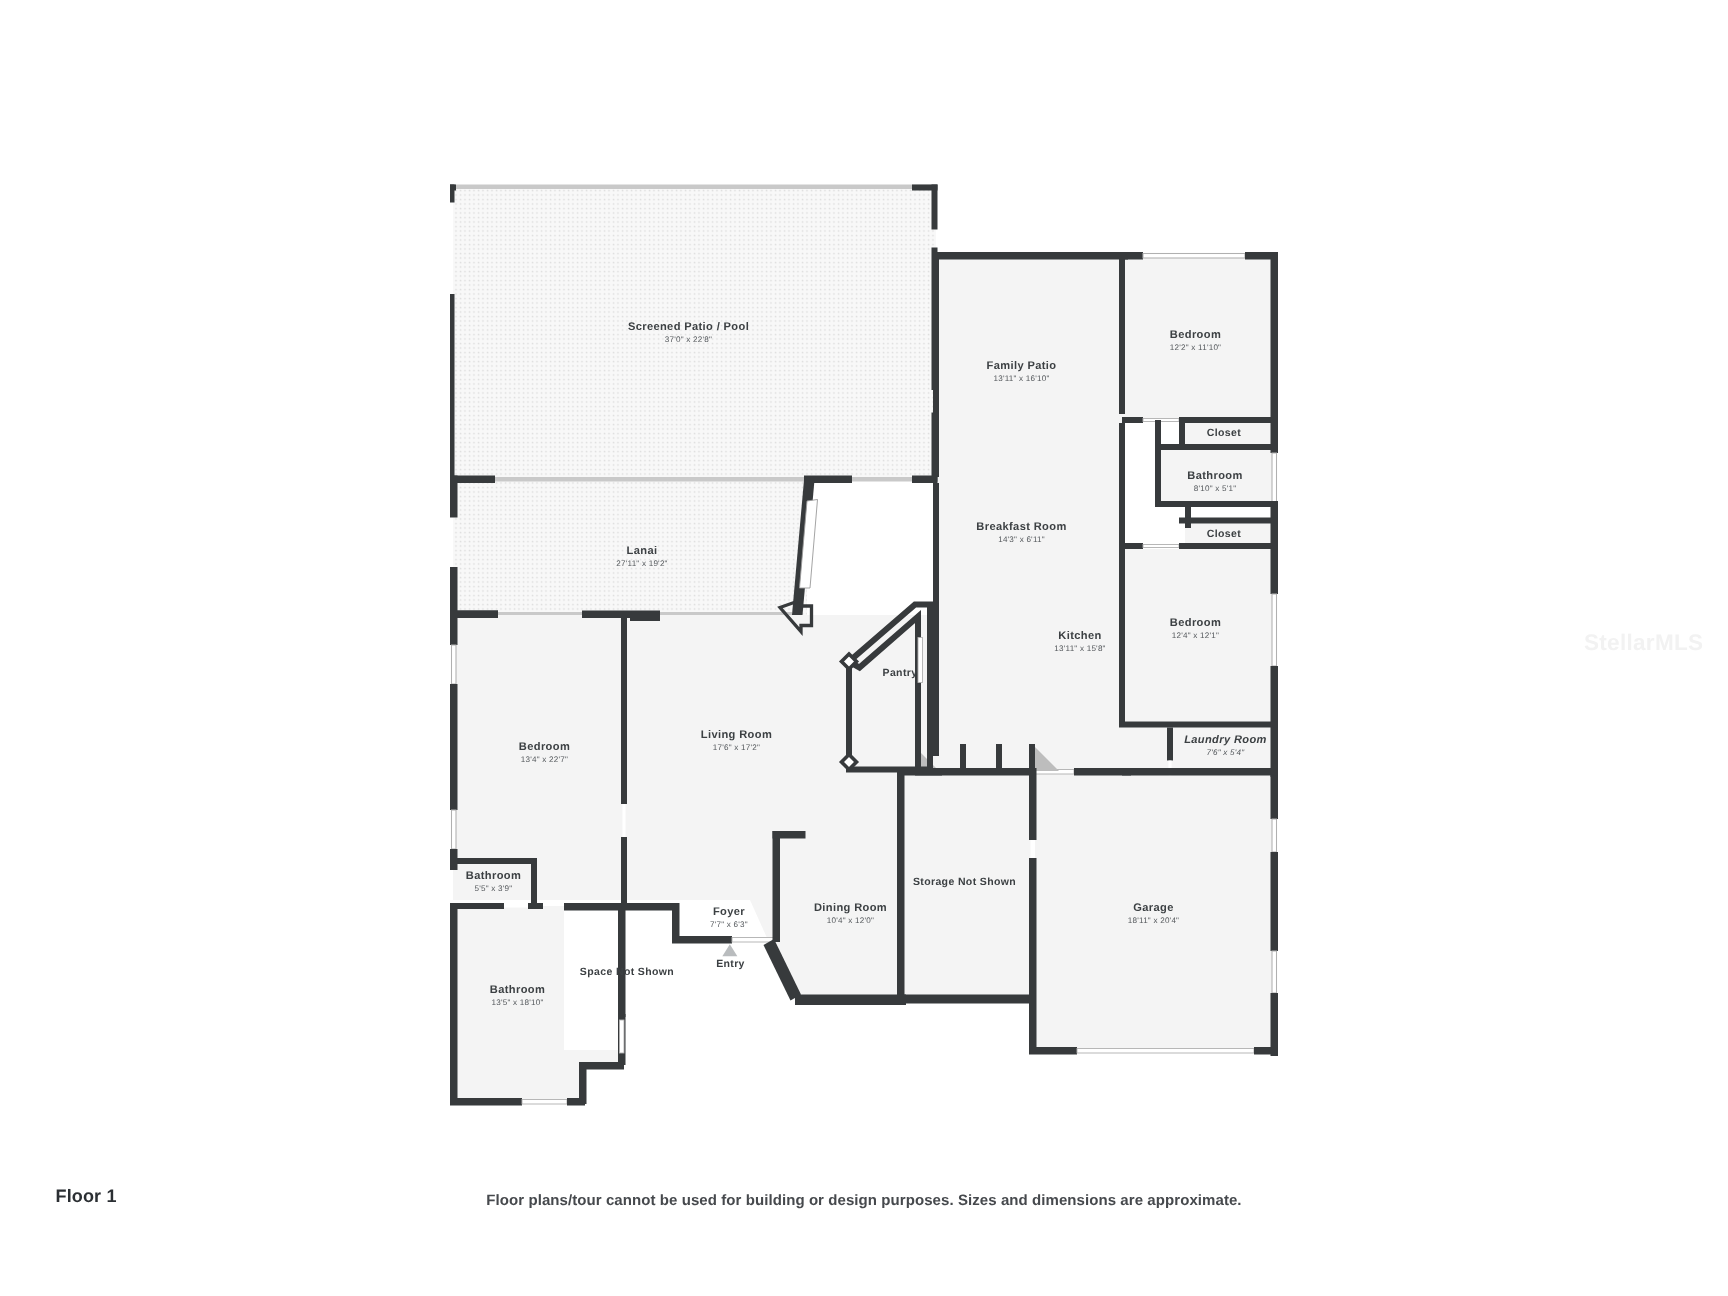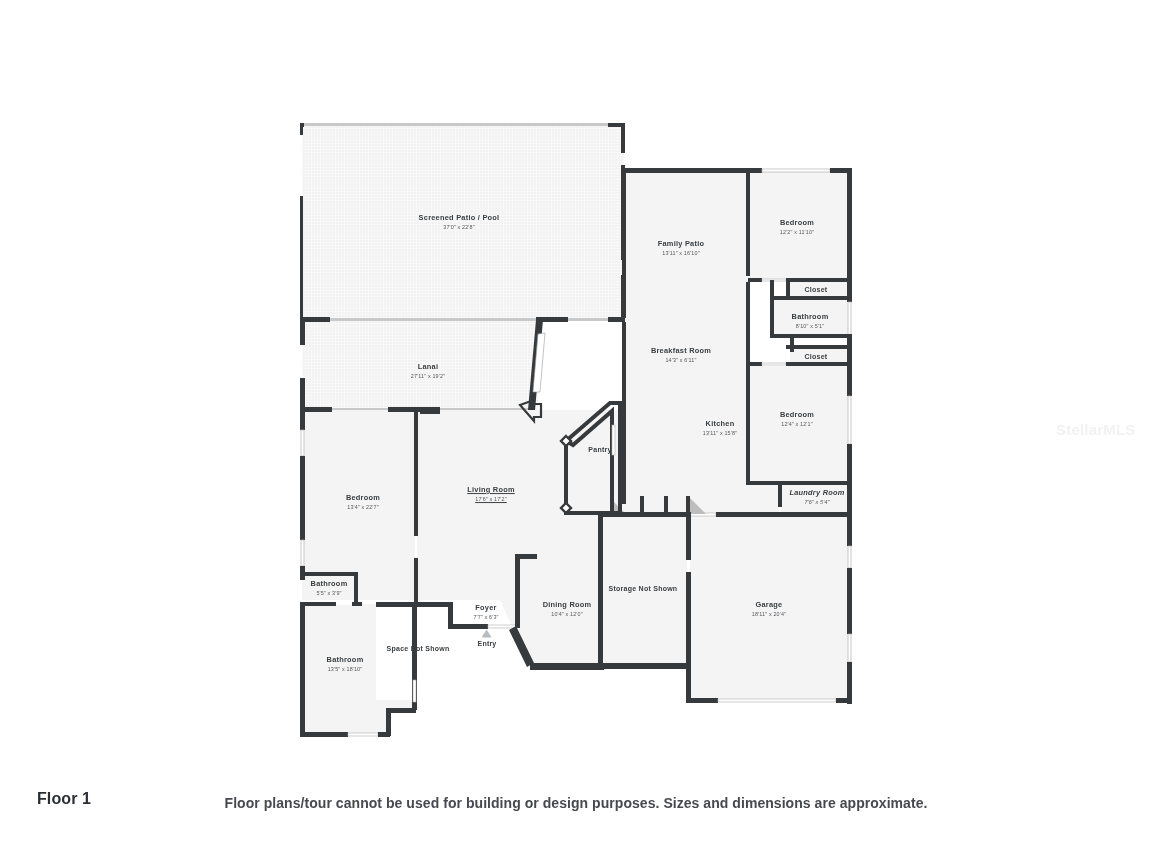--- a/index.html
+++ b/index.html
@@ -63,28 +63,28 @@
     font-weight:700;
     letter-spacing:.2px;
     color:#f2f2f2;
     user-select:none;
     white-space:nowrap;
   }
 
   
   #floor-label{
     position:absolute;left:21px;top:790px;
-    font-size:16px;font-weight:700;color:#2b2f33;
+    font-size:12px;font-weight:700;color:#2b2f33;
     letter-spacing:.1px;
     padding-left:16px;
   }
   #disclaimer{
     position:absolute;left:0;right:0;top:795px;
     text-align:center;
-    font-size:14px;font-weight:600;color:#46494d;
+    font-size:10px;font-weight:600;color:#46494d;
     letter-spacing:.05px;
   }
 </style>
 </head>
 <body>
 
 <div id="plan-root">
 
   <svg id="fp" viewBox="0 0 1152 864">
     <defs>
@@ -316,21 +316,21 @@
         <span class="nm">Laundry Room</span>
         <span class="dm">7'6" x 5'4"</span>
       </div>
       <div class="lbl" style="left: 681px; top: 428px; margin-left: 39px;">
         <span class="nm">Kitchen</span>
         <span class="dm">13'11" x 15'8"</span>
       </div>
       <div class="lbl noshow" style="left: 600px; top: 450px;">
         <span class="nm">Pantry</span>
       </div>
-      <div class="lbl" style="left: 491px; top: 494px; text-decoration: underline;">
+      <div class="lbl" style="left: 491px; top: 494px;">
         <span class="nm">Living Room</span>
         <span class="dm">17'6" x 17'2"</span>
       </div>
       <div class="lbl" style="left: 363px; top: 502px;">
         <span class="nm">Bedroom</span>
         <span class="dm">13'4" x 22'7"</span>
       </div>
       <div class="lbl" style="left: 329px; top: 588px;">
         <span class="nm">Bathroom</span>
         <span class="dm">5'5" x 3'9"</span>

